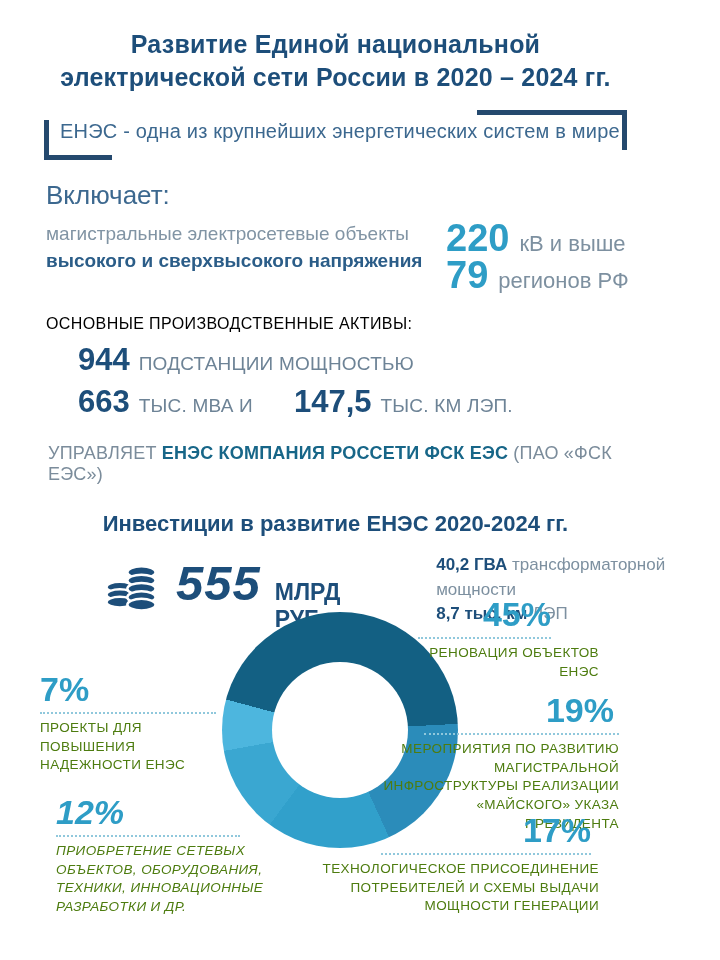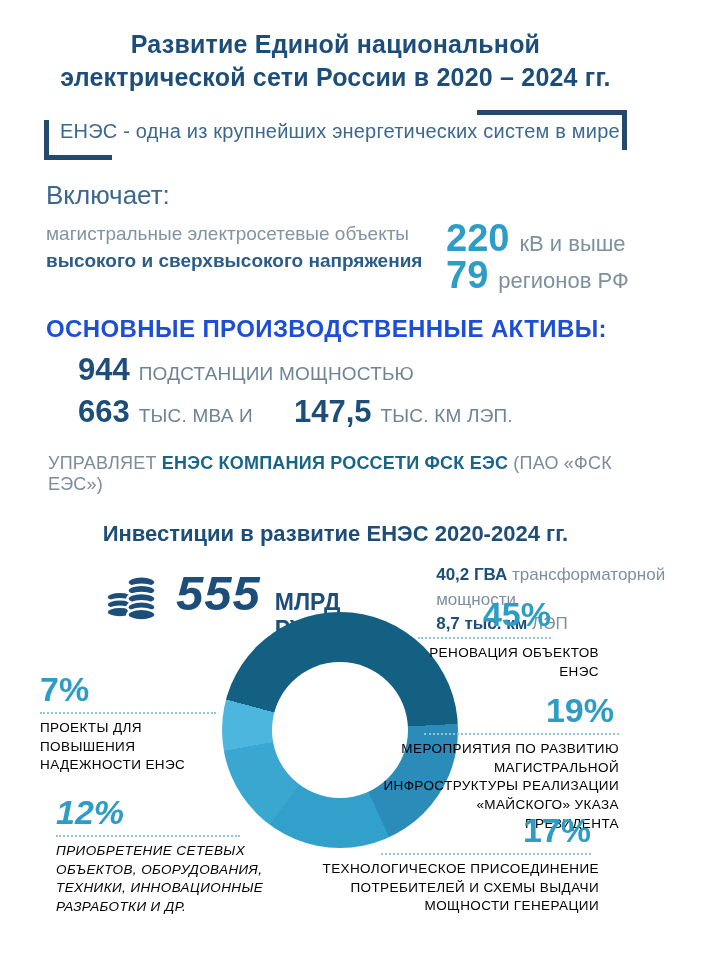--- a/index.html
+++ b/index.html
@@ -28,21 +28,21 @@
   .includes-row{display:flex;margin-top:10px;}
   .includes-lines{width:398px;font-size:19px;line-height:1.42;}
   .inc-line1{color:#8194a4;}
   .inc-line2{color:#2b5d88;font-weight:bold;}
   .includes-stats{margin-left:2px;}
   .stat-row{display:flex;align-items:baseline;height:37px;}
   .stat-value{font-size:38px;line-height:.9;font-weight:bold;color:#2e9dc6;}
   .stat-label{font-size:22px;color:#7d90a0;margin-left:10px;}
   
   .assets{margin:20px 0 0 46px;}
-  .assets-heading{font-size:24px;font-weight:bold;color:#1d4ed8;letter-spacing:.4px;}
+  .assets-heading{font-size:16px;font-weight:normal;color:#000000;letter-spacing:.4px;}
   .asset-row{display:flex;align-items:baseline;margin-top:11px;}
   .asset-num{font-size:31px;font-weight:bold;color:#1d4e7a;line-height:1;margin-left:32px;}
   .asset-cap{font-size:19px;color:#6d8396;margin-left:9px;letter-spacing:.2px;}
   .asset-cap.mid{margin-right:9px;}
   
   .manager{margin:26px 0 0 48px;font-size:18px;color:#7b8c9b;letter-spacing:.2px;}
   .manager b{color:#176688;}
   
   .invest-heading{margin-top:26px;text-align:center;font-size:22px;font-weight:bold;color:#1d4e7a;}
   .invest-row{display:flex;align-items:flex-start;margin:14px 0 0 104px;}
@@ -50,21 +50,21 @@
   .invest-amount{font-size:49px;font-weight:bold;color:#1d4e7a;line-height:1;margin:8px 0 0 12px;letter-spacing:1px;font-style:italic;}
   .invest-unit{font-size:23px;font-weight:bold;color:#1d4e7a;margin:28px 0 0 14px;}
   .invest-details{width:282px;margin:2px 0 0 58px;font-size:17px;line-height:1.45;color:#7d90a0;}
   .invest-details b{color:#1d4e7a;}
   
   .donut{position:absolute;left:222px;top:612px;width:236px;height:236px;border-radius:50%;}
   .donut-hole{position:absolute;left:272px;top:662px;width:136px;height:136px;border-radius:50%;background:#ffffff;}
   .callout{position:absolute;}
   .callout .pct{font-size:34px;font-weight:bold;color:#2e9dc6;line-height:1;}
   .callout .leader{border-top:2px dotted #90c8dc;margin:6px 0 5px;}
-  .callout .line{font-size:13.5px;line-height:1.38;color:#000000;letter-spacing:.4px;}
+  .callout .line{font-size:13.5px;line-height:1.38;color:#4d7c0f;letter-spacing:.4px;}
   .callout.right{text-align:right;display:flex;flex-direction:column;align-items:flex-end;}
   .callout.left{text-align:left;}
   .co-45{top:597px;right:72px;}
   .co-45 .pct{margin-right:48px;}
   .co-45 .leader{width:133px;margin-right:48px;}
   .co-19{top:693px;right:52px;}
   .co-19 .pct{margin-right:5px;}
   .co-19 .leader{width:195px;}
   .co-17{top:813px;right:72px;}
   .co-17 .pct{margin-right:8px;}

